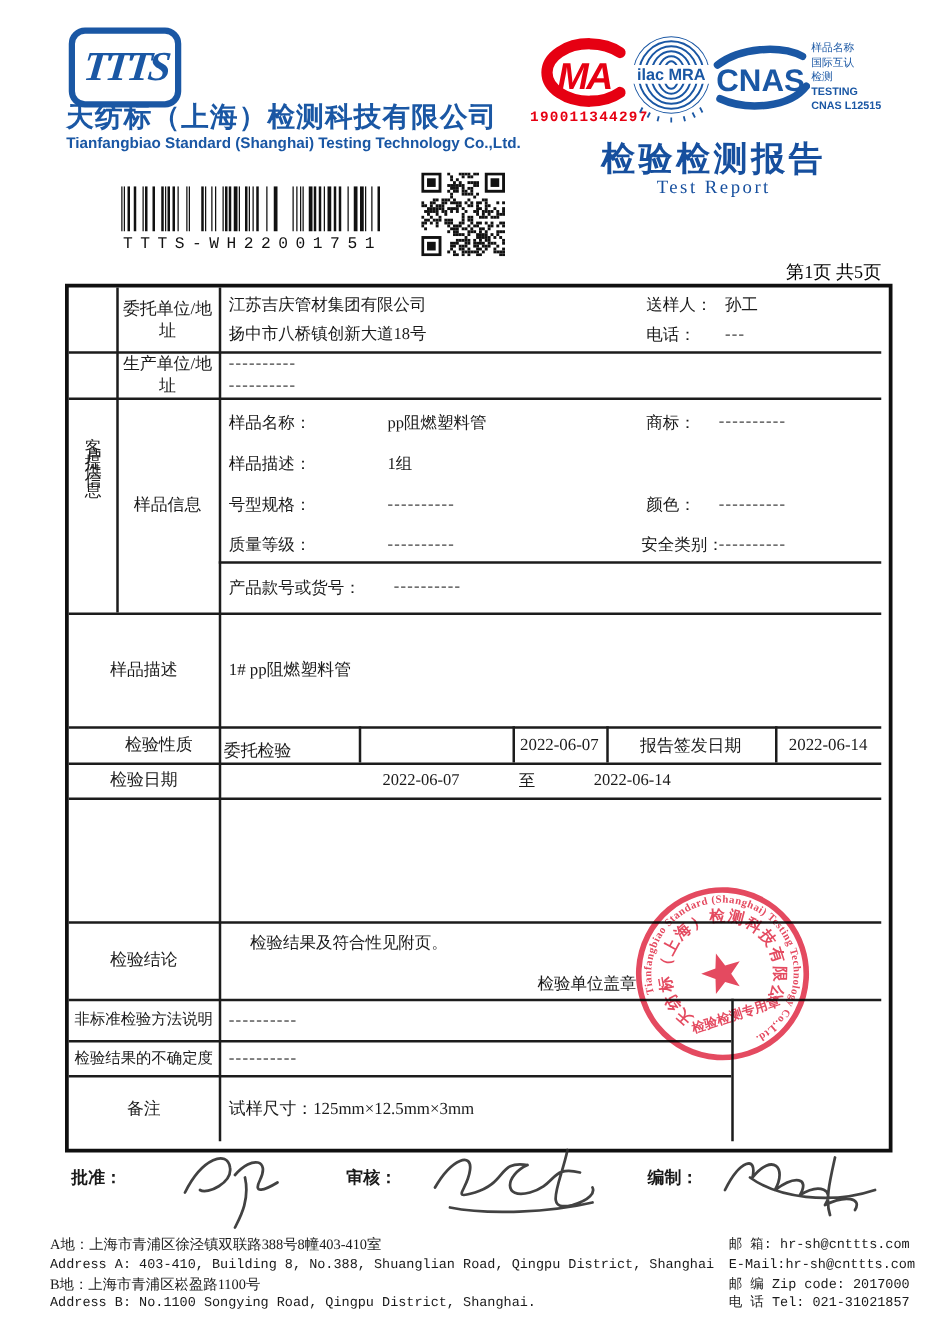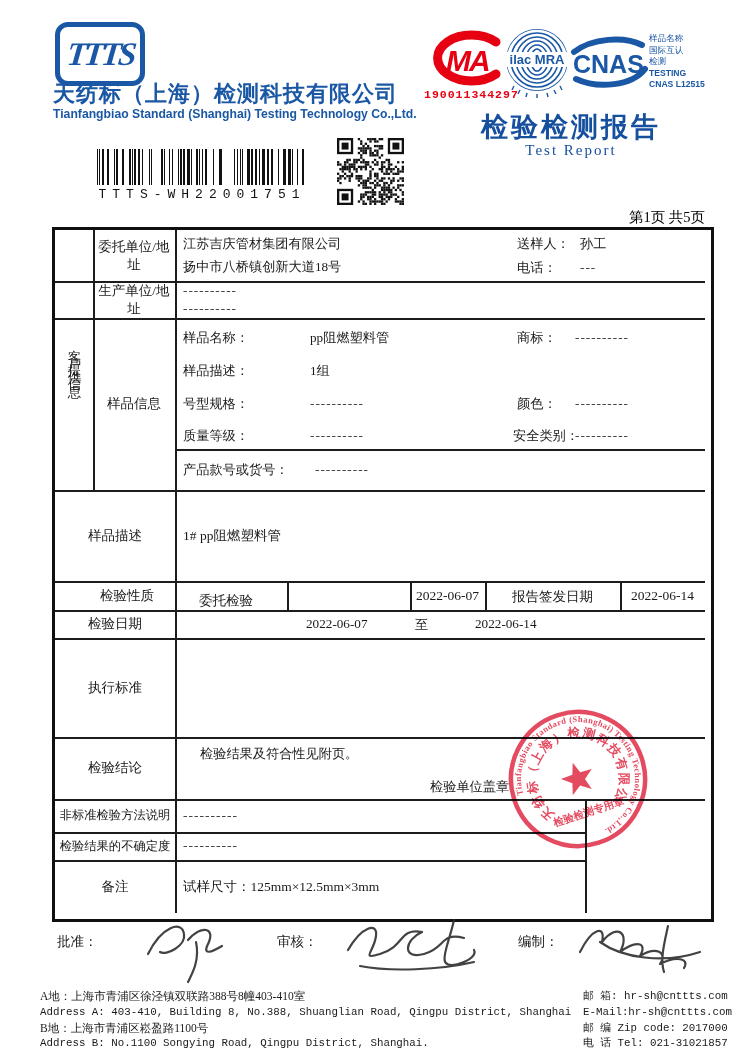--- a/index.html
+++ b/index.html
@@ -32,21 +32,21 @@
   .hl{background:#1c1c1c;height:1.5px;}
   .vl{background:#1c1c1c;width:1.5px;}
   .cell{display:flex;align-items:center;font-size:13.5px;}
   .cc{justify-content:center;text-align:center;}
   .lbl{justify-content:center;text-align:center;}
   .sm{font-size:12.3px;}
   .dash{color:#3c3c3c;letter-spacing:1px;}
   .vert{writing-mode:vertical-rl;text-orientation:upright;letter-spacing:7px;font-size:13.5px;}
   .kv{position:absolute;white-space:nowrap;font-size:13.2px;}
   
-  .sig-lbl{font-size:13.5px;font-weight:normal;font-family:"Liberation Sans",sans-serif;}
+  .sig-lbl{font-size:13.5px;font-weight:bold;font-family:"Liberation Sans",sans-serif;}
   .sig path{stroke:#2e2e2e;stroke-width:2.2;fill:none;stroke-linecap:round;stroke-linejoin:round;opacity:.9;}
   
   .foot{font-size:11.5px;line-height:15.8px;}
   .mono{font-family:"Liberation Mono",monospace;font-size:10.8px;}
   .stamp{mix-blend-mode:multiply;opacity:.92;}
 </style>
 </head>
 <body>
 
 <div class="abs logo-box">
@@ -512,33 +512,32 @@
   </div>
   <div class="abs" style="left:120px;top:219px;width:530px;height:41px">
     <span class="kv" style="left:8px;top:12px">产品款号或货号：</span>
     <span class="kv dash" style="left:140px;top:12px">----------</span>
   </div>
 
   <div class="abs cell lbl" style="left:0;top:260px;width:120px;height:91px">样品描述</div>
   <div class="abs cell" style="left:120px;top:260px;width:530px;height:91px;padding-left:8px">1# pp阻燃塑料管</div>
 
   <div class="abs cell lbl" style="left:0;top:351px;width:144px;height:29px">检验性质</div>
-  <div class="abs cell" style="left:120px;top:351px;width:112px;height:40px;padding-left:24px">委托检验</div>
+  <div class="abs cell" style="left:120px;top:351px;width:112px;height:40px;padding-left:4px">委托检验</div>
   <div class="abs cell cc" style="left:355px;top:351px;width:75px;height:29px">2022-06-07</div>
   <div class="abs cell cc" style="left:430px;top:351px;width:135px;height:32px">报告签发日期</div>
   <div class="abs cell cc" style="left:565px;top:351px;width:85px;height:29px">2022-06-14</div>
 
   <div class="abs cell lbl" style="left:0;top:380px;width:120px;height:28px">检验日期</div>
   <div class="abs" style="left:120px;top:380px;width:530px;height:28px">
     <span class="kv" style="left:131px;top:6px">2022-06-07</span>
     <span class="kv" style="left:240px;top:6px">至</span>
     <span class="kv" style="left:300px;top:6px">2022-06-14</span>
   </div>
 
-  <div class="abs cell lbl" style="left:0;top:408px;width:120px;height:99px">执行标准</div>
 
   <div class="abs cell lbl" style="left:0;top:507px;width:120px;height:62px">检验结论</div>
   <div class="abs" style="left:120px;top:507px;width:530px;height:62px">
     <span class="kv" style="left:25px;top:8px">检验结果及符合性见附页。</span>
     <span class="kv" style="left:255px;top:41px">检验单位盖章</span>
   </div>
 
   <div class="abs cell lbl sm" style="left:0;top:569px;width:120px;height:33px">非标准检验方法说明</div>
   <div class="abs cell dash" style="left:120px;top:569px;width:410px;height:33px;padding-left:8px">----------</div>
 

